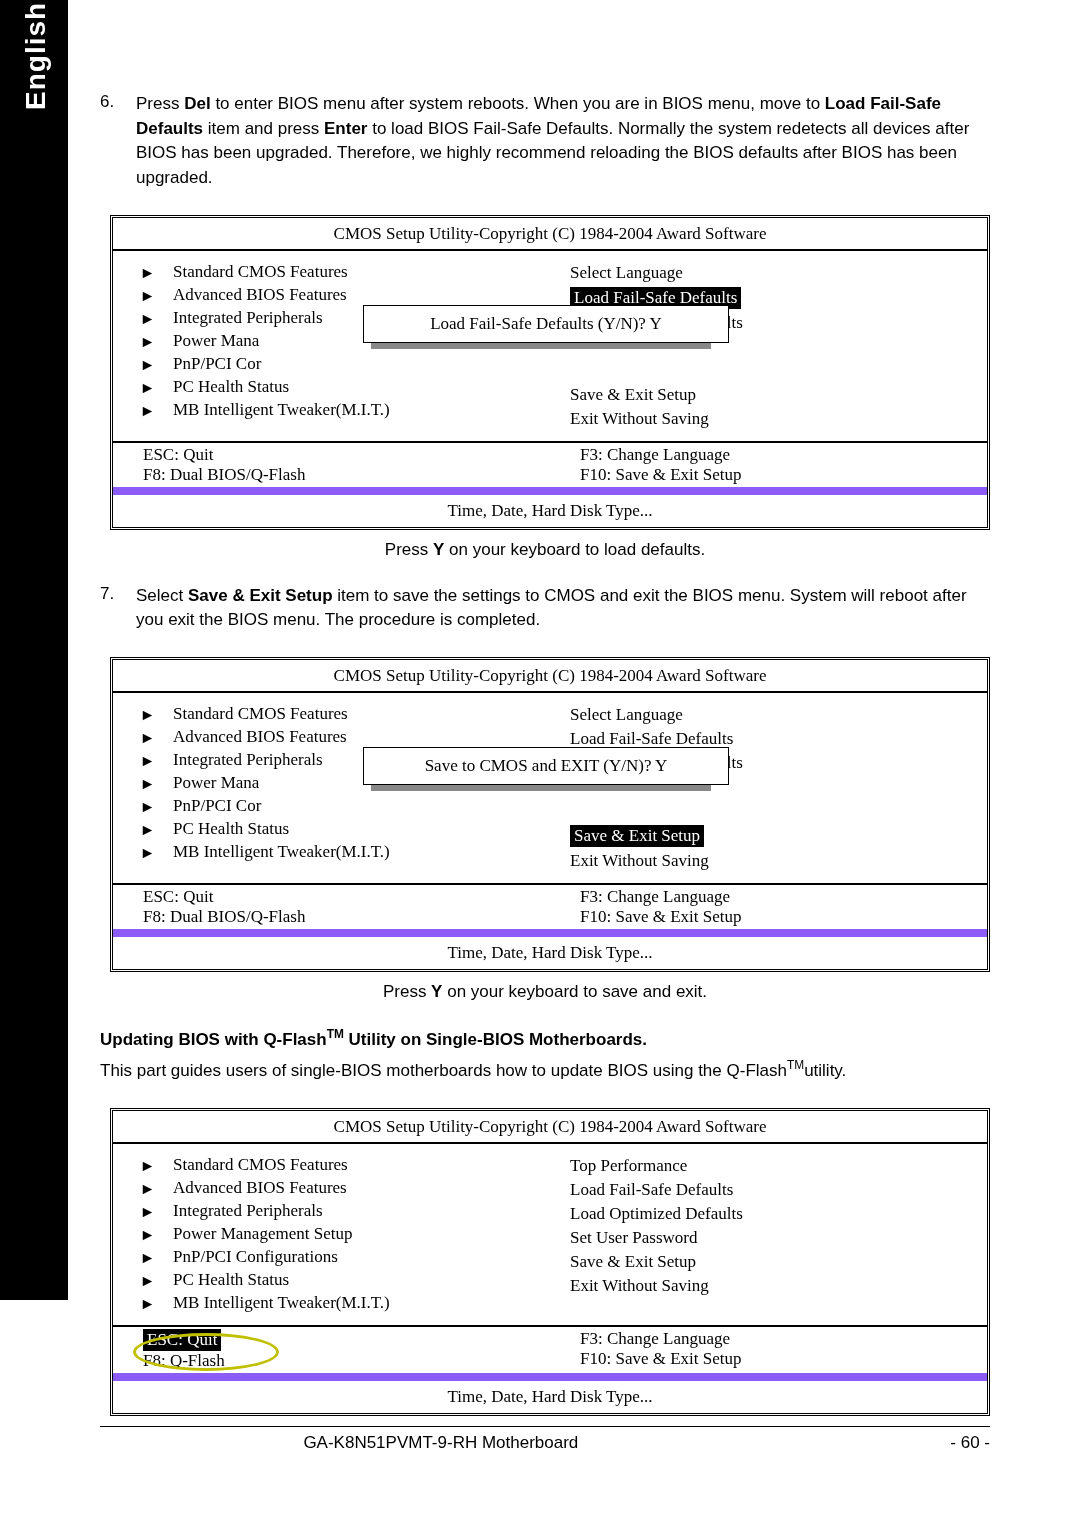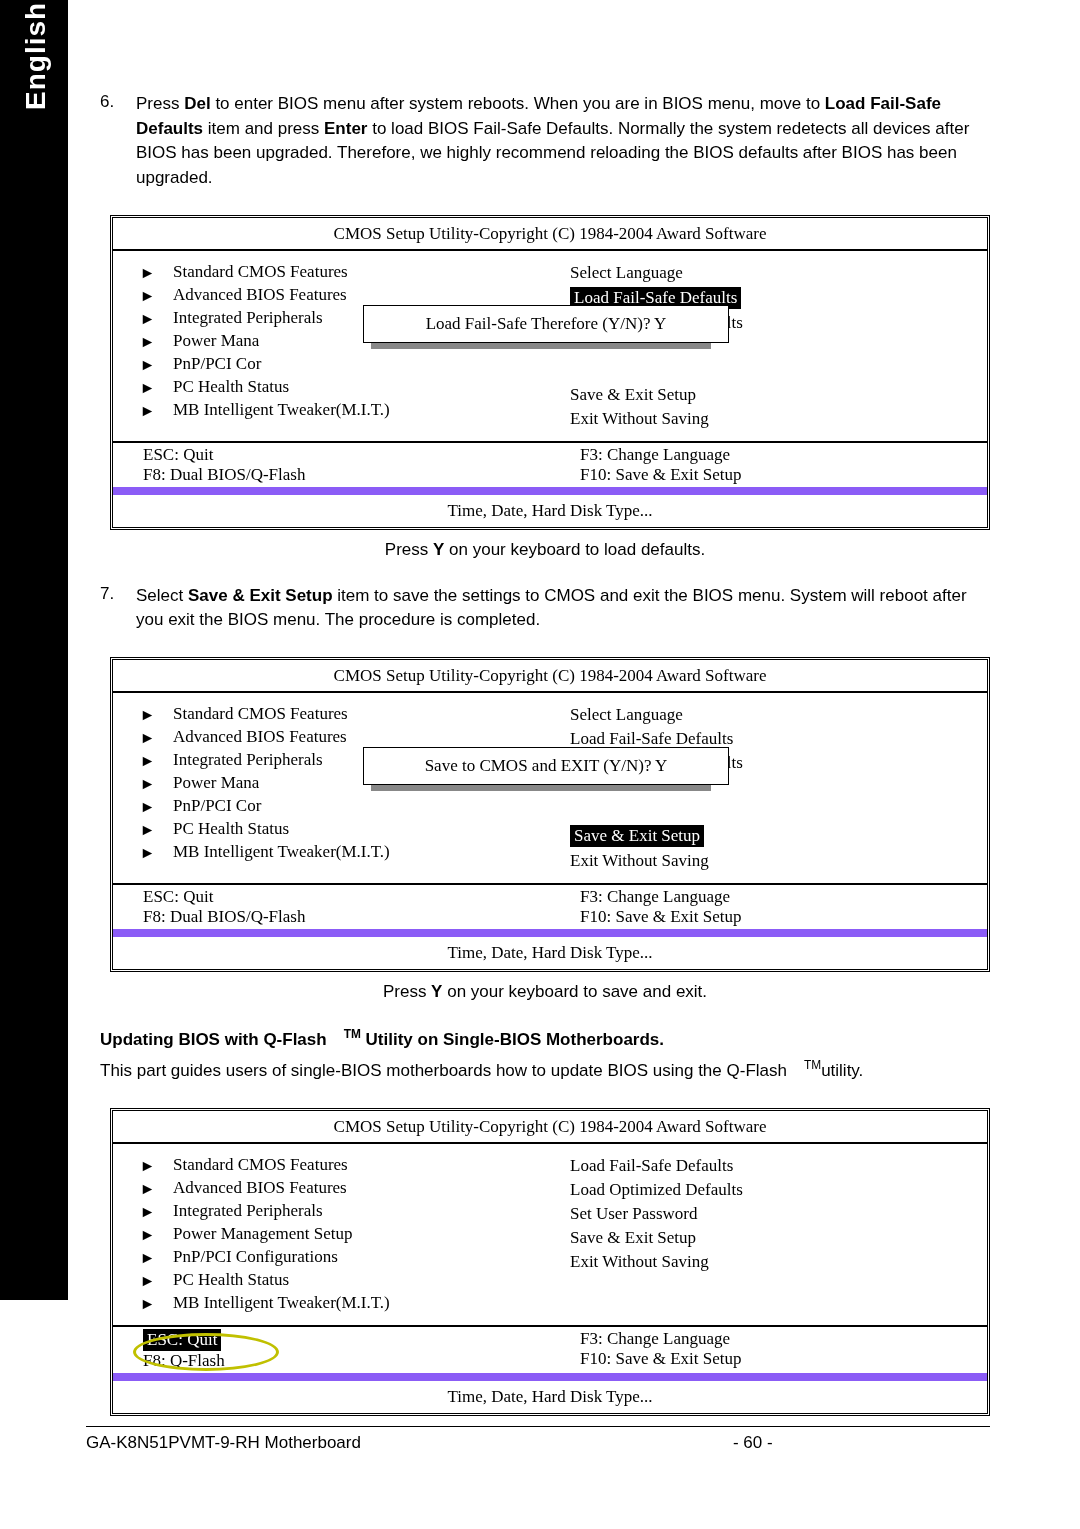--- a/index.html
+++ b/index.html
@@ -27,23 +27,23 @@
   .bios-footer { text-align:center; padding:6px 0; border-top:8px solid #8b5cf6; }
   .caption { text-align:center; margin:10px 0 24px 0; }
 
   .part-title { font-weight:bold; margin-top:20px; }
   .part-sub { font-weight:bold; margin:6px 0; line-height:1.4; }
   .part-desc { line-height:1.45; margin-bottom:12px; }
 
   .ellipse { position:absolute; width:140px; height:32px; border:3px solid #c0c000; border-radius:50%; z-index:6; }
   .e1 { left:20px; bottom:42px; }
 
-  .footer-line { position:absolute; left:86px; right:90px; bottom:76px; border-top:1px solid #000; padding-top:6px; display:flex; justify-content:flex-start; font-size:17px;gap:21px; }
+  .footer-line { position:absolute; left:100px; right:90px; bottom:76px; border-top:1px solid #000; padding-top:6px; display:flex; justify-content:flex-end; font-size:17px;gap:21px; }
   .footer-line .spacer { width:330px; }
-  sup { font-size:0.7em;margin-left:17px; }
+  sup { font-size:0.7em; }
 </style>
 </head>
 <body>
 
 <div class="page">
   <div class="blackbar"></div>
   <div class="lang-tab">English</div>
 
   <div class="content">
 
@@ -90,21 +90,21 @@
         <div class="bios-col">
           <div class="bios-right-item">Select Language</div>
           <div class="bios-right-item"><span class="highlighted">Load Fail-Safe Defaults</span></div>
           <div class="bios-right-item">Load Optimized Defaults</div>
           <div class="bios-right-item">&nbsp;</div>
           <div class="bios-right-item">&nbsp;</div>
           <div class="bios-right-item">Save &amp; Exit Setup</div>
           <div class="bios-right-item">Exit Without Saving</div>
         </div>
         <div class="dialog-shadow"></div>
-        <div class="dialog">Load Fail-Safe Therefore (Y/N)? Y</div>
+        <div class="dialog">Load Fail-Safe Defaults (Y/N)? Y</div>
       </div>
       <div class="bios-keys">
         <div class="bios-keys-col">
           <div>ESC: Quit</div>
           <div>F8: Dual BIOS/Q-Flash</div>
         </div>
         <div class="bios-keys-col">
           <div>F3: Change Language</div>
           <div>F10: Save &amp; Exit Setup</div>
         </div>
@@ -217,20 +217,21 @@
           <div class="bios-item">
               <span class="arrow">▸</span>
               <span>PC Health Status</span>
             </div>
           <div class="bios-item">
               <span class="arrow">▸</span>
               <span>MB Intelligent Tweaker(M.I.T.)</span>
             </div>
         </div>
         <div class="bios-col">
+          <div class="bios-right-item">Top Performance</div>
           <div class="bios-right-item">Load Fail-Safe Defaults</div>
           <div class="bios-right-item">Load Optimized Defaults</div>
           <div class="bios-right-item">Set User Password</div>
           <div class="bios-right-item">Save &amp; Exit Setup</div>
           <div class="bios-right-item">Exit Without Saving</div>
         </div>
       </div>
       <div class="bios-keys">
         <div class="bios-keys-col">
           <div><span class="highlighted">ESC: Quit</span></div>

